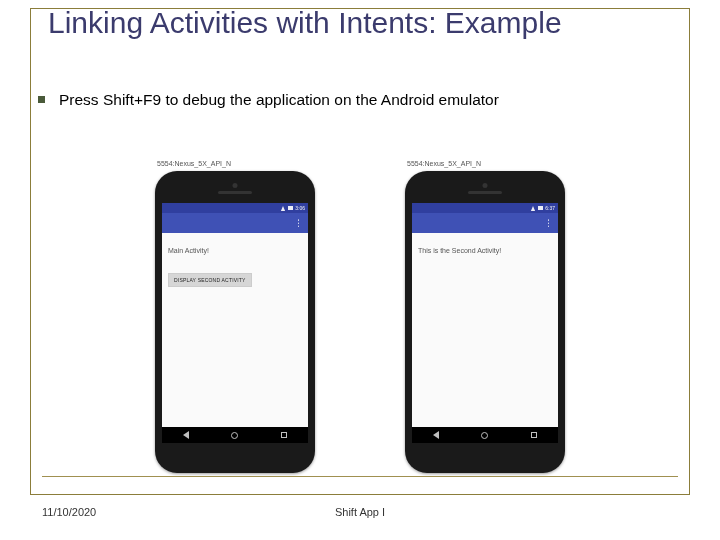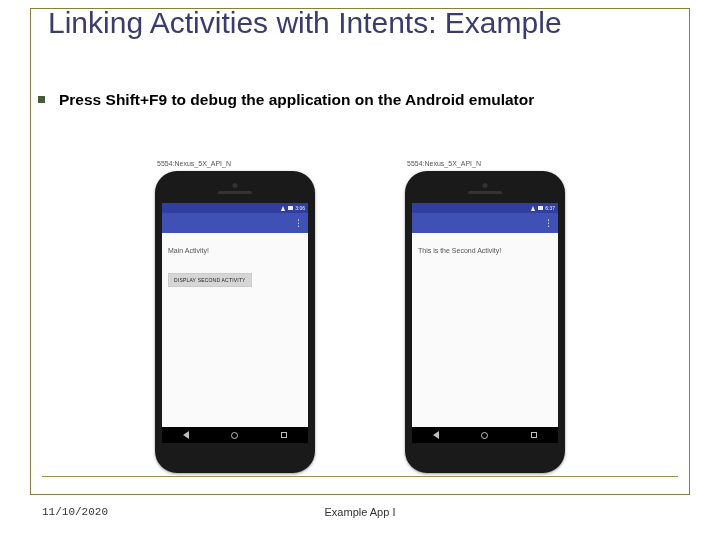--- a/index.html
+++ b/index.html
@@ -46,21 +46,20 @@
     height: 7px;
     background: #4a5a3a;
     margin-top: 6px;
     margin-right: 14px;
     flex-shrink: 0;
   }
   .bullet .txt {
     font-size: 15.5px;
     color: #000;
     line-height: 1.3;
-    font-weight: bold;
   }
   .phones {
     position: absolute;
     top: 160px;
     left: 0;
     right: 0;
     display: flex;
     justify-content: center;
     gap: 90px;
   }
@@ -167,21 +166,20 @@
     top:476px;
     height:1px;
     background:#a09050;
   }
   .footer-date {
     position:absolute;
     left:42px;
     top:506px;
     font-size:11px;
     color:#333;
-    font-family:Liberation Mono, monospace;
   }
   .footer-center {
     position:absolute;
     left:0;right:0;
     top:506px;
     text-align:center;
     font-size:11px;
     color:#333;
   }
   .footer-num {
@@ -259,14 +257,14 @@
           <div class="nav-sq"></div>
         </div>
       </div>
     </div>
   </div>
 
 </div>
 
 <div class="footer-line"></div>
 <div class="footer-date">11/10/2020</div>
-<div class="footer-center">Example App I</div>
+<div class="footer-center">Shift App I</div>
 <div class="footer-num">21</div>
 
 </body></html>

